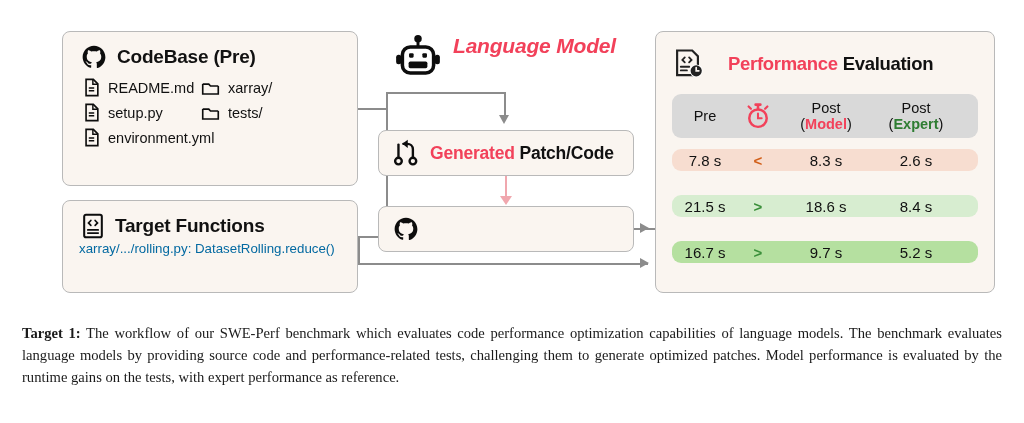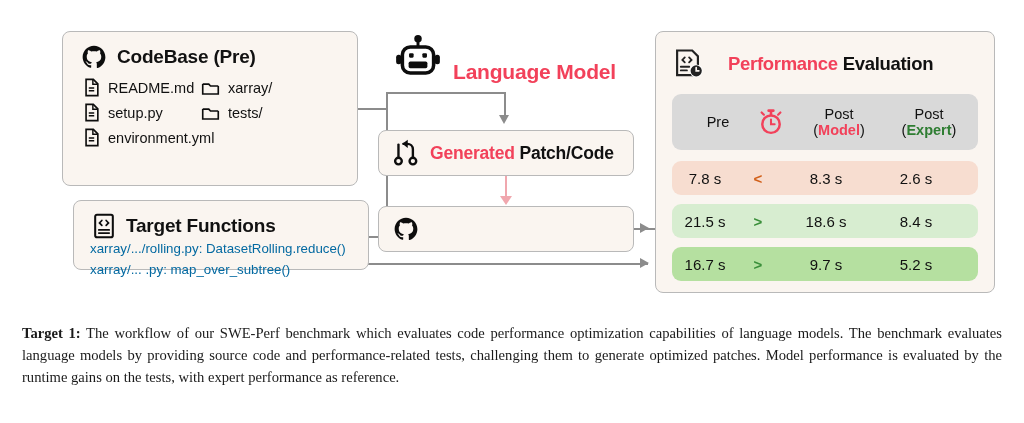--- a/index.html
+++ b/index.html
@@ -41,30 +41,30 @@
   .file-grid {
     display: grid;
     grid-template-columns: 118px 1fr;
     row-gap: 6px;
     padding: 8px 0 0 20px;
   }
   .file-item { display: flex; align-items: center; gap: 8px; }
   .file-label { font-size: 14.5px; color: #111; }
 
   
-  #target-functions { left: 73px; top: 200px; width: 296px; height: 70px; }
+  #target-functions { left: 62px; top: 200px; width: 296px; height: 93px; }
   .fn-line {
     font-size: 13.3px; color: #0369a1; padding-left: 16px; line-height: 1.55;
     white-space: nowrap;
   }
 
   
   #language-model-group {
     position: absolute; left: 395px; top: 34px;
-    display: flex; align-items: flex-end; gap: 12px;
+    display: flex; align-items: flex-start; gap: 12px; font-style: italic;
   }
   #language-model-group .lm-text {
     font-size: 21px; font-weight: bold; color: #f2415a; letter-spacing: -0.2px;
   }
   #generated-patch { left: 378px; top: 130px; width: 256px; height: 46px; }
   #codebase-post  { left: 378px; top: 206px; width: 256px; height: 46px; }
   .mid-row {
     display: flex; align-items: center; gap: 11px;
     height: 100%; padding-left: 14px;
   }
@@ -78,24 +78,24 @@
     padding: 16px 0 0 18px;
   }
   .eval-title { font-size: 18.5px; font-weight: bold; color: #111; letter-spacing: -0.3px; }
 
   .eval-table { padding: 14px 16px 0 16px; }
   .eval-row {
     display: grid;
     grid-template-columns: 66px 40px 96px 84px;
     align-items: center;
     border-radius: 9px;
-    height: 34px;
-    margin-bottom: 9px;
-  }
-  .eval-row.header { background: #d9d9d9; height: 56px; margin-bottom: 11px; padding-left: 13px; }
+    height: 22px;
+    margin-bottom: 24px;
+  }
+  .eval-row.header { background: #d9d9d9; height: 44px; margin-bottom: 11px; }
   .eval-row.header > div { text-align: center; font-size: 14.5px; color: #111; }
   .hdr-two { line-height: 1.12; }
   .hdr-model { color: #f2415a; font-weight: bold; }
   .hdr-expert { color: #2e7d32; font-weight: bold; }
   .eval-row .cell { text-align: center; font-size: 15px; color: #111; }
   .eval-row .op { text-align: center; font-size: 15px; font-weight: bold; }
   .row-slower { background: #f7ddd0; }
   .row-slower .op { color: #d2601a; }
   .row-faster-1 { background: #d7edd0; }
   .row-faster-2 { background: #b5e0a0; }
@@ -230,21 +230,20 @@
       <div class="card-head">
         <span>
           <svg width="24" height="26" viewBox="0 0 20 23">
             <rect x="2.2" y="1.6" width="15.6" height="19.8" rx="1.6" fill="none" stroke="#0d0d0d" stroke-width="1.8"></rect>
             <path fill="none" stroke="#0d0d0d" stroke-width="1.5" stroke-linecap="round" d="M8.1 6.6 6 8.8l2.1 2.2M11.9 6.6 14 8.8l-2.1 2.2M5.4 15h9.2M5.4 17.8h9.2"></path>
           </svg>
         </span>
         <span class="card-title">Target Functions</span>
       </div>
       <div class="fn-line">xarray/.../rolling.py: DatasetRolling.reduce()</div>
-      <div class="fn-line">xarray/... .py: map_over_subtree()</div>
     </div>
 
     <div id="language-model-group">
       <span>
         <svg width="46" height="50" viewBox="0 0 44 48">
           <circle cx="22" cy="4.6" r="3.6" fill="#0d0d0d"></circle>
           <rect x="20.6" y="7.4" width="2.8" height="5" fill="#0d0d0d"></rect>
           <rect x="7" y="12.4" width="30" height="25" rx="7.5" fill="none" stroke="#0d0d0d" stroke-width="3.4"></rect>
           <rect x="1" y="20" width="5" height="9" rx="2.4" fill="#0d0d0d"></rect>
           <rect x="38" y="20" width="5" height="9" rx="2.4" fill="#0d0d0d"></rect>

